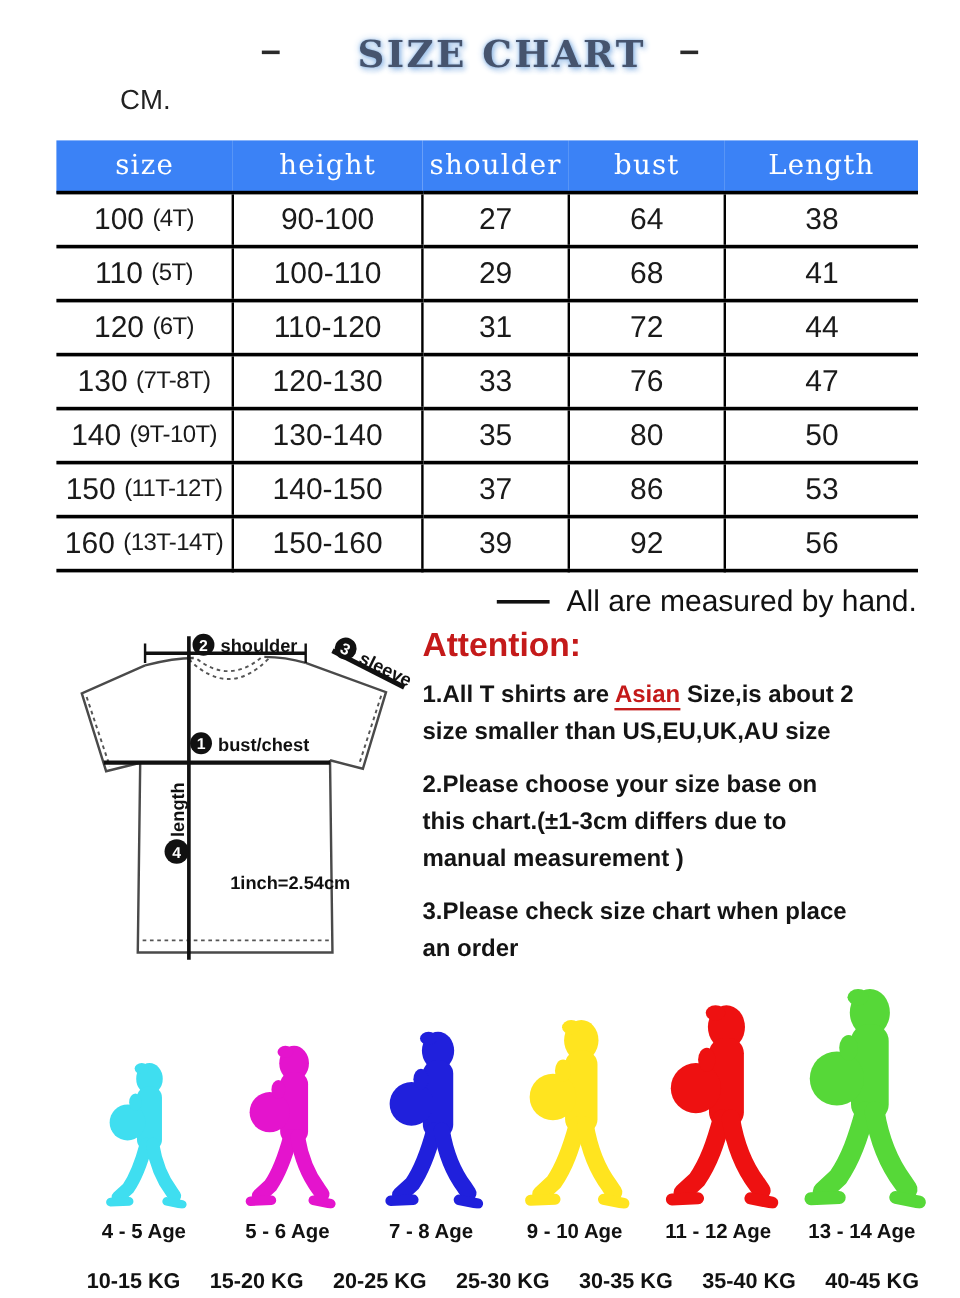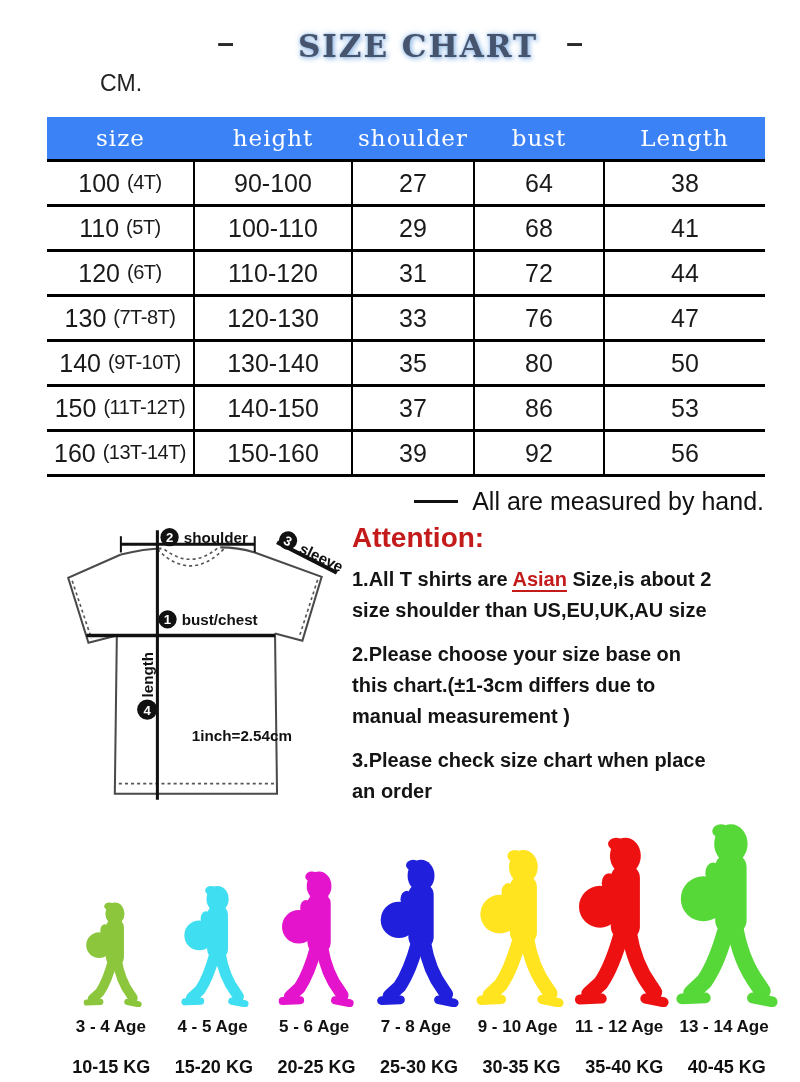--- a/index.html
+++ b/index.html
@@ -208,42 +208,36 @@
       <text class="marker-num" x="90" y="190">4</text>
       <text class="diagram-label" x="96" y="173" transform="rotate(-90 96 173)">length</text>
     </g>
     <text class="diagram-label" x="134" y="216">1inch=2.54cm</text>
   </svg>
 
   <div class="attention">
     <div class="attention-heading" style="color: rgb(196, 26, 26);">Attention:</div>
     <div class="att-item">
       <div class="att-line"><span>1.All T shirts are </span><span class="asian" style="color: rgb(196, 26, 26);">Asian</span><span> Size,is about 2</span></div>
-      <div class="att-line">size shoulder than US,EU,UK,AU size</div>
+      <div class="att-line">size smaller than US,EU,UK,AU size</div>
     </div>
     <div class="att-item">
       <div class="att-line">2.Please choose your size base on</div>
       <div class="att-line">this chart.(±1-3cm differs due to</div>
       <div class="att-line">manual measurement )</div>
     </div>
     <div class="att-item">
       <div class="att-line">3.Please check size chart when place</div>
       <div class="att-line">an order</div>
     </div>
   </div>
 </div>
 
 <div class="figures-row">
   <div class="fig-col">
-    <svg class="figure fig1" viewBox="0 0 110 192" style="color: rgb(140, 198, 60);">
-        <use href="#kid"></use>
-      </svg>
-    <div class="age-label">3 - 4 Age</div>
-  </div>
-  <div class="fig-col">
     <svg class="figure fig2" viewBox="0 0 110 192" style="color: rgb(63, 222, 240);">
         <use href="#kid"></use>
       </svg>
     <div class="age-label">4 - 5 Age</div>
   </div>
   <div class="fig-col">
     <svg class="figure fig3" viewBox="0 0 110 192" style="color: rgb(228, 20, 205);">
         <use href="#kid"></use>
       </svg>
     <div class="age-label">5 - 6 Age</div>

